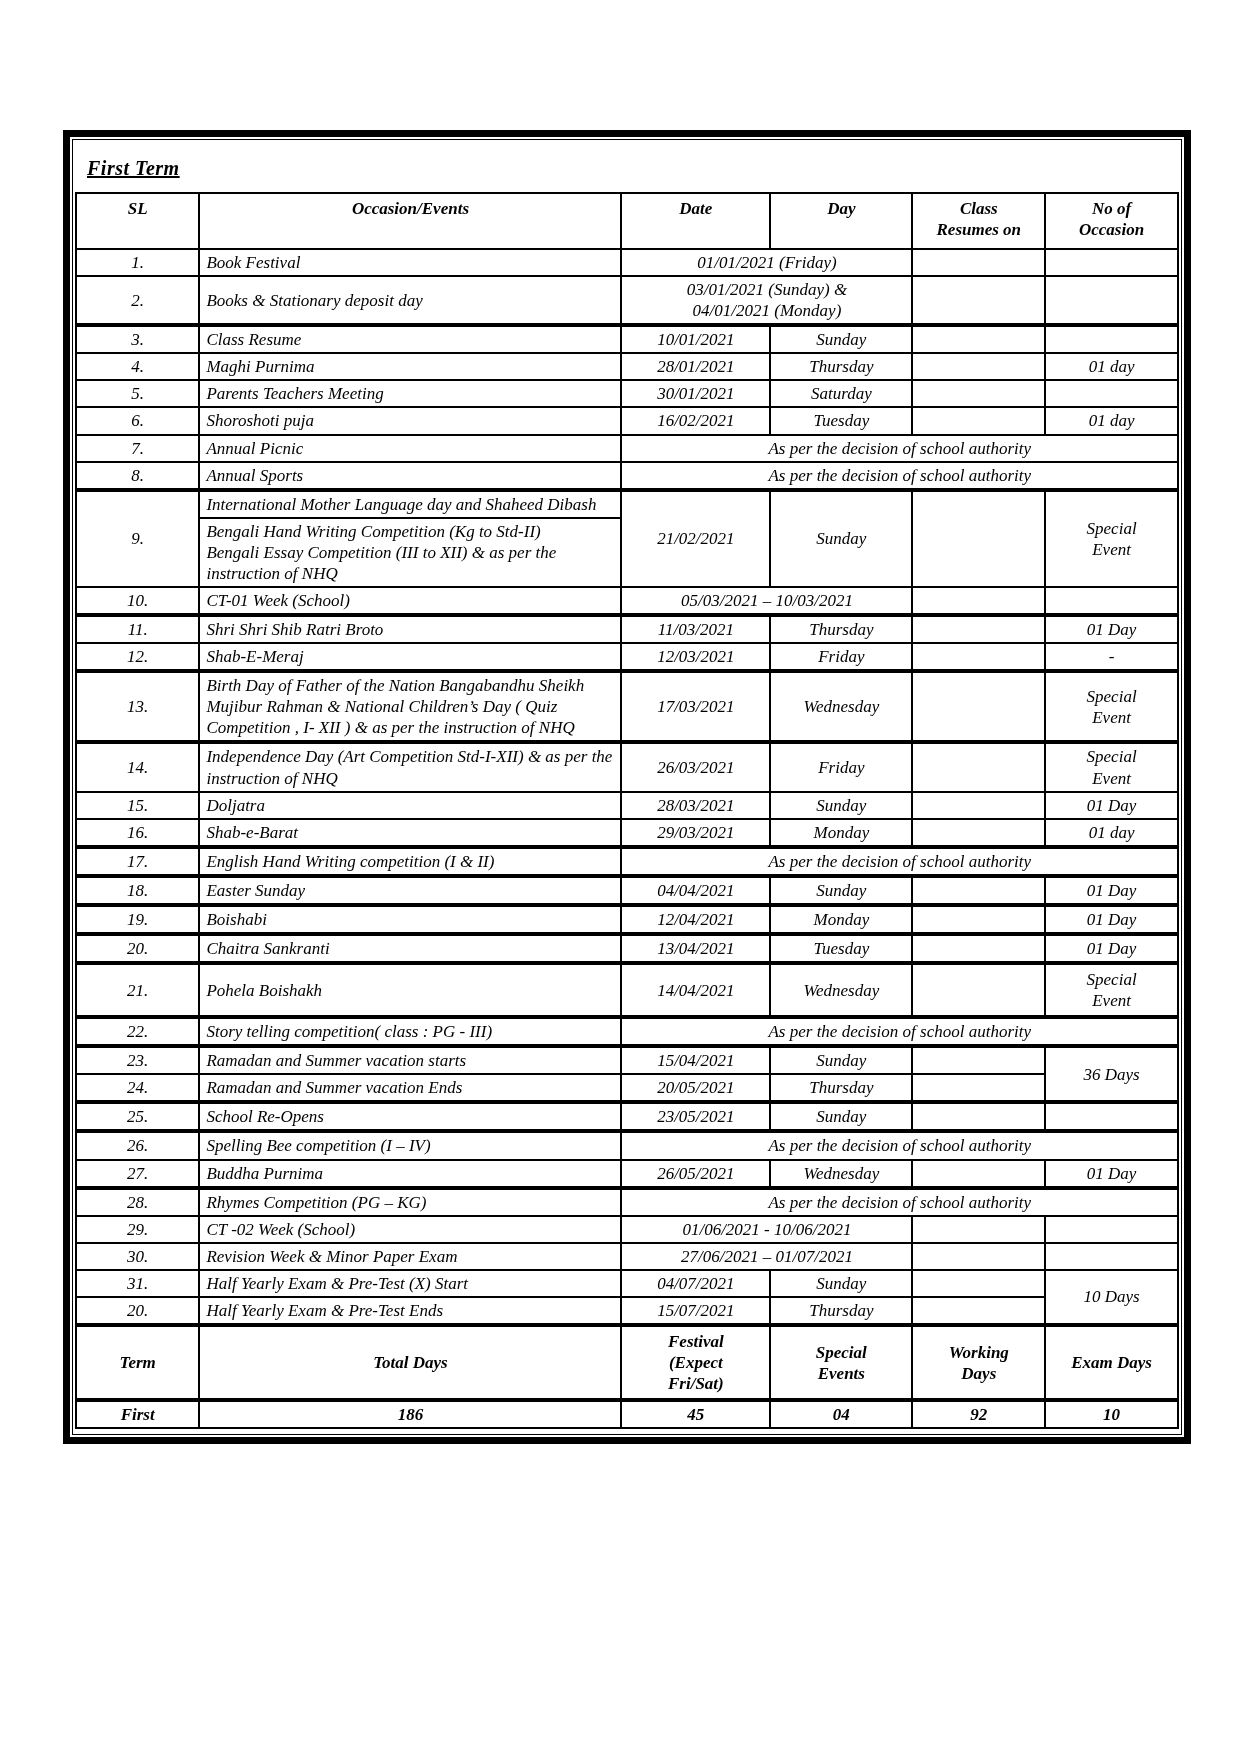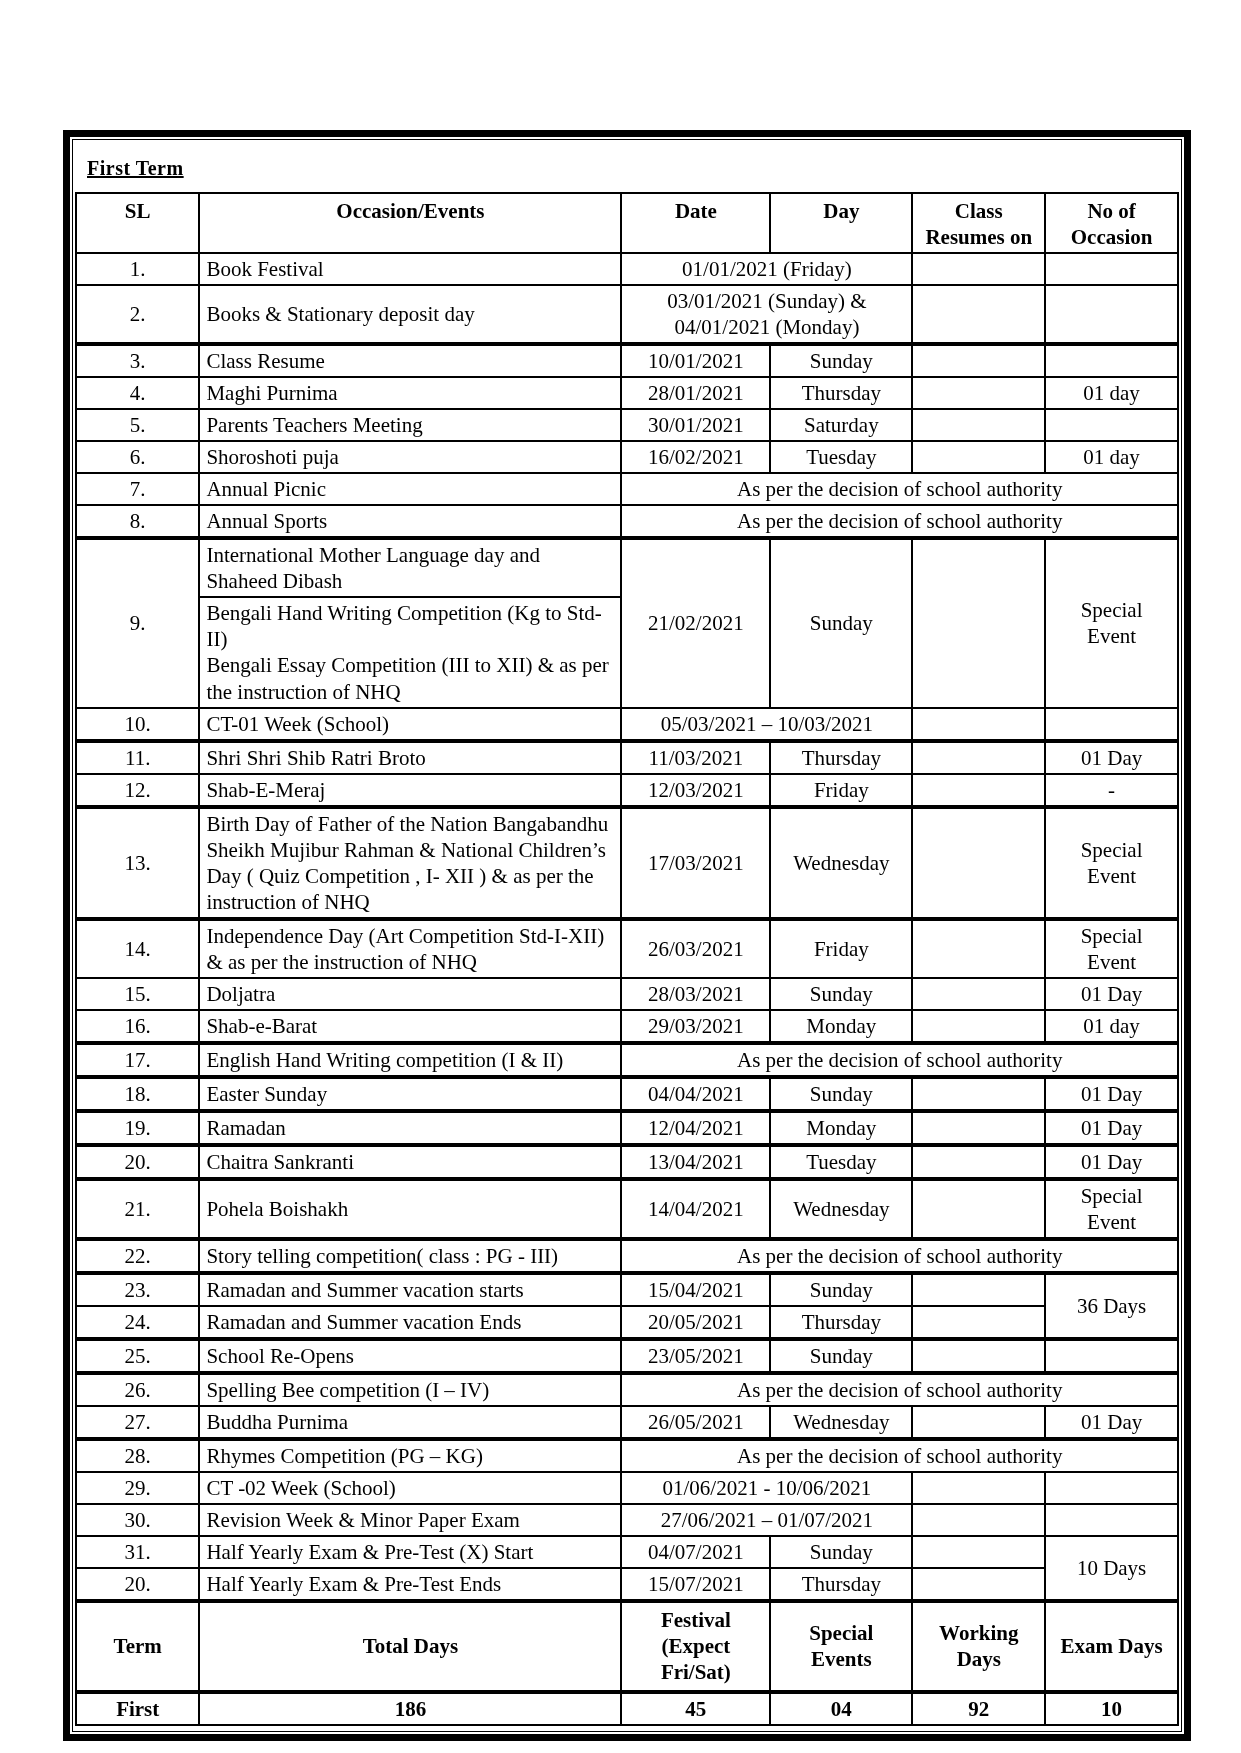--- a/index.html
+++ b/index.html
@@ -15,33 +15,34 @@
     overflow: hidden;
   }
   .frame {
     box-sizing: border-box;
     width: 1128px;
     margin: 130px 0 0 63px;
     border: 7px solid #000000;
     box-shadow: inset 0 0 0 2px #ffffff, inset 0 0 0 3px #000000;
     padding: 6px 5px 8px 5px;
     background: #ffffff;
+    font-style: italic;
   }
   .title {
     font-size: 20px;
     font-weight: bold;
     text-decoration: underline;
     margin: 14px 0 12px 12px;
     letter-spacing: 0.5px;
   }
   table.cal {
     border-collapse: collapse;
     table-layout: fixed;
     width: 100%;
-    font-size: 21px;
+    font-size: 17px;
     line-height: 1.24;
   }
   table.cal th, table.cal td {
     border: 2px solid #000000;
     padding: 2px 6px;
     vertical-align: middle;
     overflow: hidden;
     word-wrap: break-word;
   }
   table.cal thead th {
@@ -235,21 +236,21 @@
         <tr class="thick-top">
           <td class="al-c">18.</td>
           <td class="al-l">Easter Sunday</td>
           <td class="al-c">04/04/2021</td>
           <td class="al-c">Sunday</td>
           <td class="al-c"></td>
           <td class="al-c">01 Day</td>
         </tr>
         <tr class="thick-top">
           <td class="al-c">19.</td>
-          <td class="al-l">Ramadan</td>
+          <td class="al-l">Boishabi</td>
           <td class="al-c">12/04/2021</td>
           <td class="al-c">Monday</td>
           <td class="al-c"></td>
           <td class="al-c">01 Day</td>
         </tr>
         <tr class="thick-top">
           <td class="al-c">20.</td>
           <td class="al-l">Chaitra Sankranti</td>
           <td class="al-c">13/04/2021</td>
           <td class="al-c">Tuesday</td>

